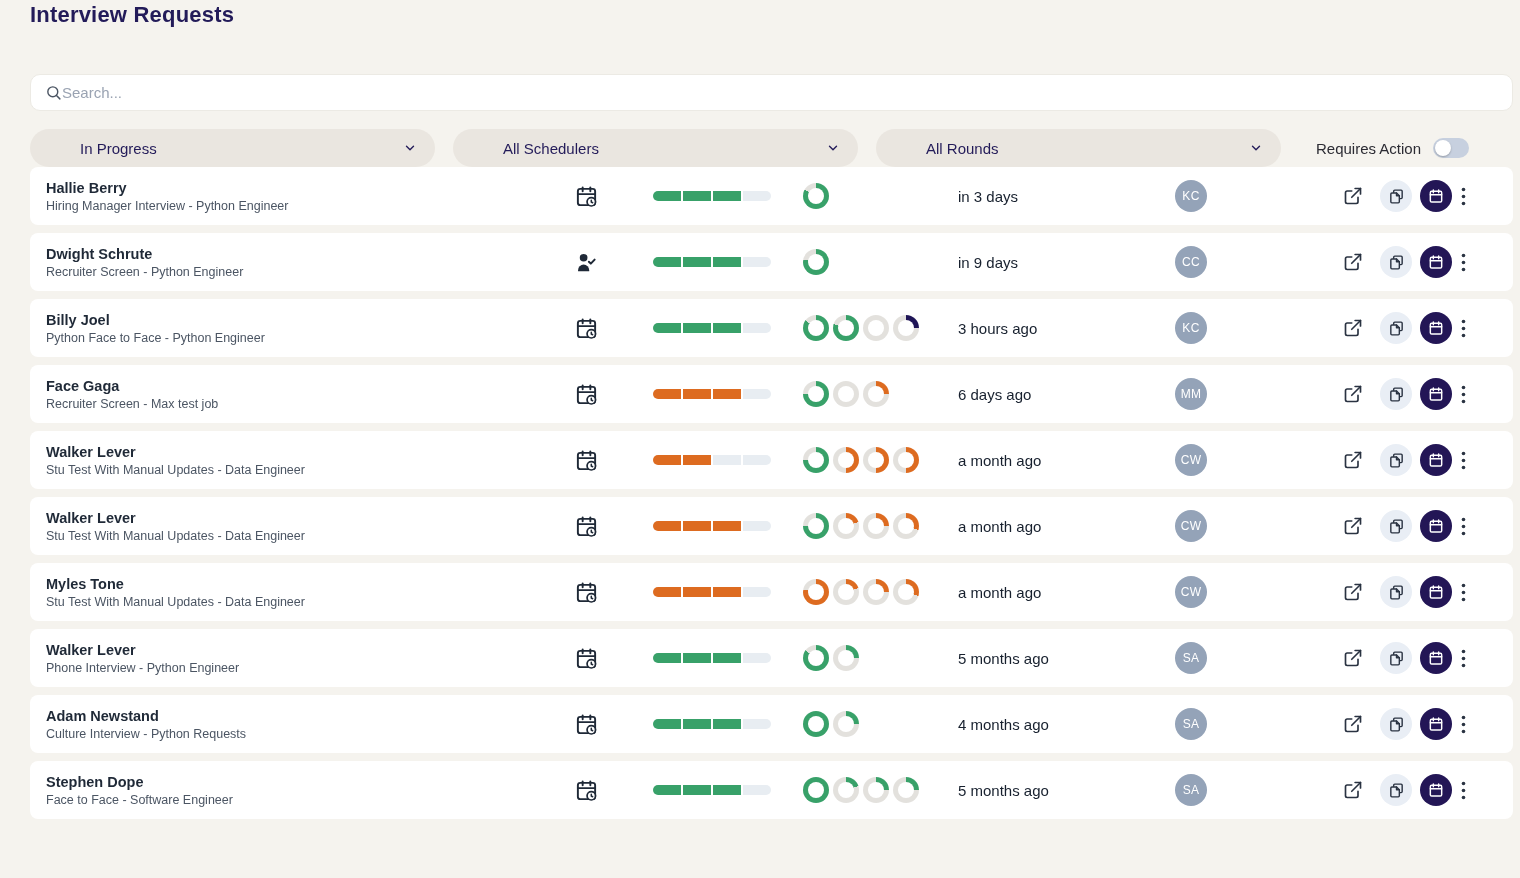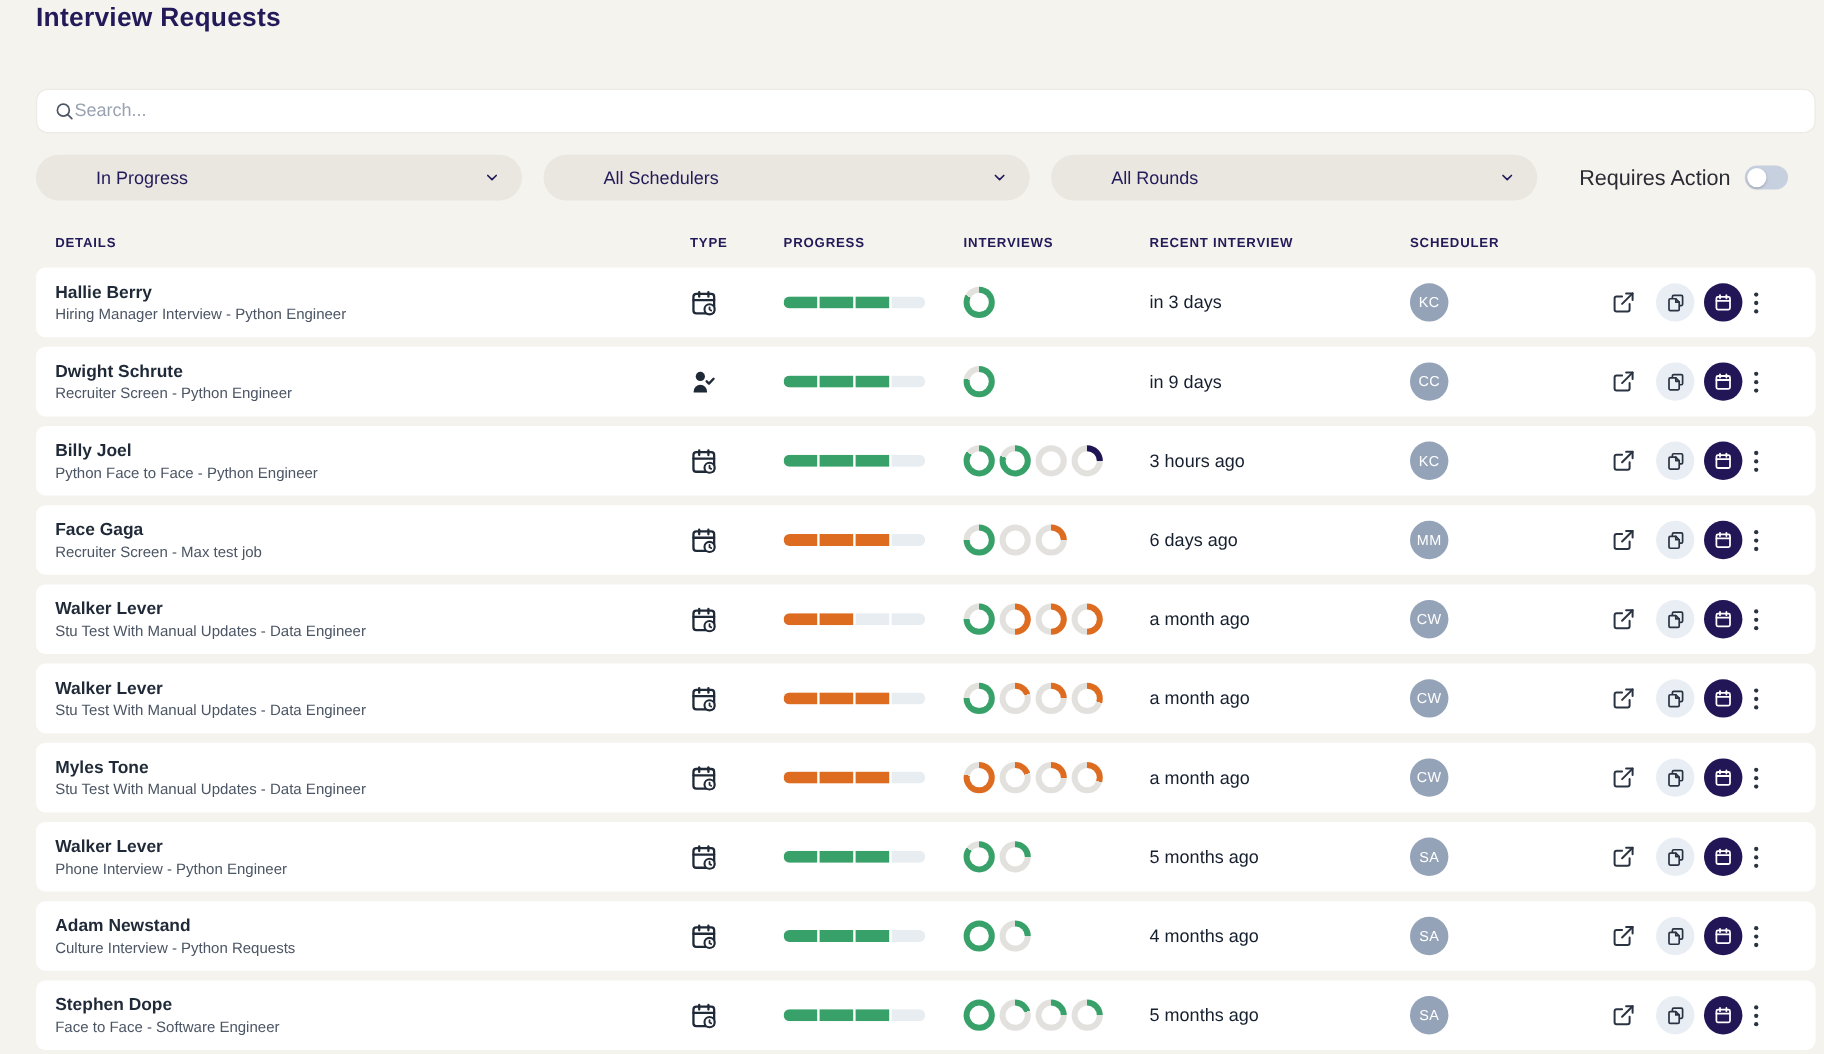--- a/index.html
+++ b/index.html
@@ -42,21 +42,21 @@
     width:405px; height:38px;
     background:#eae6e0;
     border-radius:19px;
     display:flex; align-items:center; justify-content:space-between;
     padding:0 18px;
     margin-right:18px;
     cursor:pointer;
   }
   .filter-pill .label { font-size:15px; color:#231b59; font-weight:500;margin-left:32px; }
   .requires-action { margin-left:17px; display:flex; align-items:center; gap:12px; }
-  .requires-action .ra-label { font-size:18px; color:#2b2b33; }
+  .requires-action .ra-label { font-size:15px; color:#2b2b33; }
   .toggle {
     width:36px; height:20px; border-radius:10px;
     background:#c7d0df; position:relative; cursor:pointer;
   }
   .toggle .knob {
     position:absolute; top:2px; left:2px;
     width:16px; height:16px; border-radius:50%;
     background:#ffffff; box-shadow:0 1px 2px rgba(0,0,0,.25);
   }
   
@@ -150,29 +150,20 @@
         </svg>
     </div>
     <div class="requires-action">
       <span class="ra-label">Requires Action</span>
       <div class="toggle">
           <div class="knob"></div>
         </div>
     </div>
   </div>
 
-  <div class="table-header grid">
-    <span class="col">DETAILS</span>
-    <span class="col">TYPE</span>
-    <span class="col">PROGRESS</span>
-    <span class="col">INTERVIEWS</span>
-    <span class="col">RECENT INTERVIEW</span>
-    <span class="col">SCHEDULER</span>
-    <span class="col"></span>
-  </div>
 
   <div>
   <div class="row-card grid">
     <div>
       <div class="cand-name">Hallie Berry</div>
       <div class="cand-sub">Hiring Manager Interview - Python Engineer</div>
     </div>
     <div class="type-cell">
       <svg width="23" height="23" viewBox="0 0 24 24" fill="none" stroke="currentColor" stroke-width="2" stroke-linecap="round" stroke-linejoin="round">
             <rect x="3" y="4" width="18" height="17" rx="2.5"></rect>

